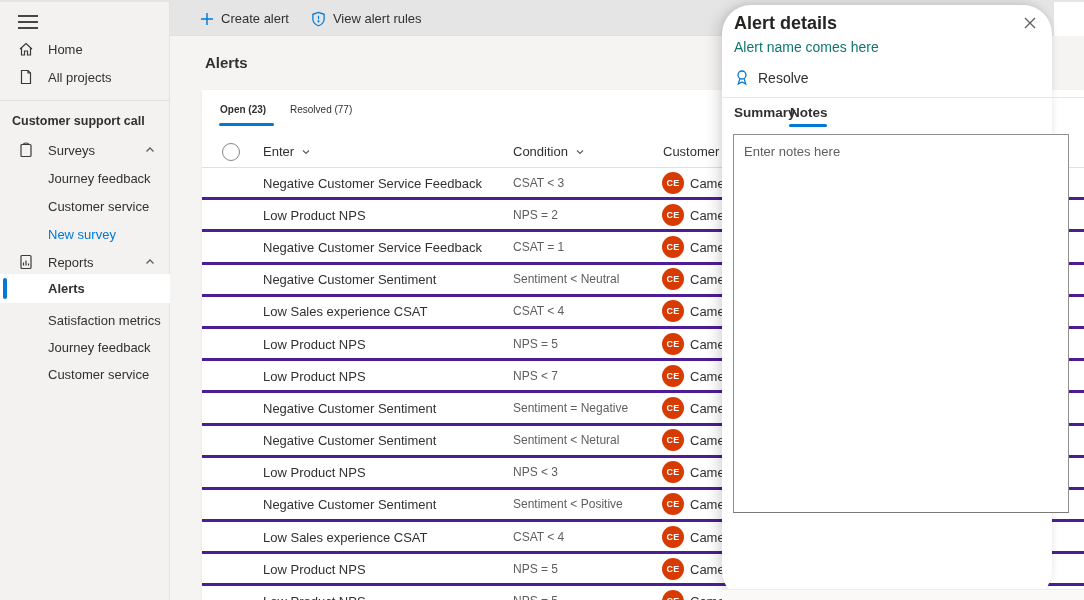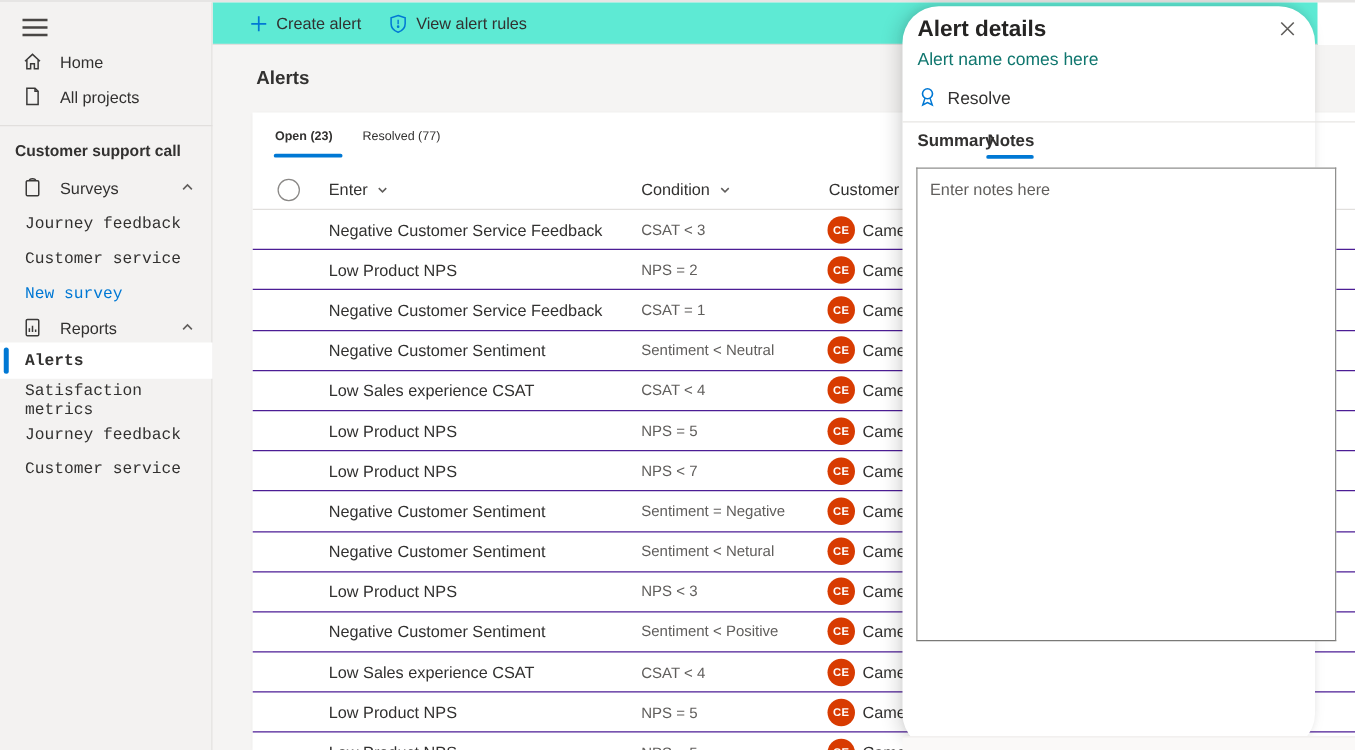--- a/index.html
+++ b/index.html
@@ -12,30 +12,30 @@
 
   
   .sidebar { left:0; top:2px; width:170px; height:598px; background:#f3f2f1;
     border-right:1px solid #e4e2e0; z-index:2; }
   .hamburger { position:absolute; left:18px; top:9px; width:22px; height:18px; cursor:pointer; }
   .hamburger span { display:block; width:20px; height:2px; background:#484644; margin:4px 0; }
   .nav-row { position:absolute; left:0; width:170px; height:28px; display:flex;
     align-items:center; font-size:13px; color:#323130; cursor:pointer; }
   .nav-row .ic { width:16px; height:16px; margin-left:18px; margin-right:14px; flex:0 0 16px; }
   .nav-row .chev { position:absolute; right:14px; width:12px; height:12px; }
-  .nav-sub { padding-left:20px;font-family:Liberation Mono, monospace; }
+  .nav-sub { padding-left:48px; }
   .nav-link { color:#0078d4; }
   .nav-selected { background:#ffffff; font-weight:700; height:29px; }
   .nav-selected::before { content:""; position:absolute; left:3px; top:4px; bottom:4px;
     width:4px; background:#0078d4; border-radius:2px; }
   .side-divider { position:absolute; left:0; width:170px; border-top:1px solid #e1dfdd; }
   .side-section { position:absolute; left:12px; font-size:12.5px; font-weight:700; color:#323130; }
 
   
-  .commandbar { left:170px; top:2px; width:884px; height:34px; background:#5eead4;
+  .commandbar { left:170px; top:2px; width:884px; height:34px; background:#e5e5e5;
     border-bottom:1px solid #e1dfdd; display:flex; align-items:center; padding-left:30px; z-index:1; }
   .cmd-btn { display:flex; align-items:center; gap:7px; font-size:13px; color:#323130;
     margin-right:22px; cursor:pointer; background:none; border:none;
     font-family:"Liberation Sans", sans-serif; }
   .cmd-btn svg { display:block; }
 
   
   .main-bg { left:170px; top:36px; width:914px; height:564px; background:#f5f4f3; }
   .main-title { left:205px; top:54px; font-size:15px; font-weight:700; color:#323130; }
   .card { left:202px; top:90px; width:882px; height:510px; background:#fff;
@@ -48,21 +48,21 @@
     background:#0078d4; border-radius:2px; }
 
   .thead { position:absolute; left:0; top:47px; width:882px; height:31px;
     border-bottom:1px solid #e1dfdd; font-size:13px; color:#323130; }
   .th-circle { position:absolute; left:20px; top:6px; width:18px; height:18px;
     border:1px solid #8a8886; border-radius:50%; background:#fff; cursor:pointer; }
   .th-label { position:absolute; top:7px; display:flex; align-items:center; gap:7px; cursor:pointer; }
   .th-name { left:61px; } .th-cond { left:311px; } .th-cust { left:461px; cursor:default; }
 
   .tbody { position:absolute; left:0; top:78px; width:882px; }
-  .trow { position:relative; width:882px; height:32.2px; border-bottom:1px solid #4c1d95; cursor:pointer; }
+  .trow { position:relative; width:882px; height:32.2px; border-bottom:3px solid #4c1d95; cursor:pointer; }
   .cell-name { position:absolute; left:61px; top:50%; transform:translateY(-50%);
     font-size:13px; color:#323130; white-space:nowrap; }
   .cell-cond { position:absolute; left:311px; top:50%; transform:translateY(-50%);
     font-size:12px; color:#605e5c; white-space:nowrap; }
   .avatar { position:absolute; left:460px; top:50%; transform:translateY(-50%);
     width:22px; height:22px; border-radius:50%; background:#d83b01; color:#fff;
     font-size:9px; font-weight:700; display:flex; align-items:center; justify-content:center;
     letter-spacing:.3px; }
   .cell-cust { position:absolute; left:488px; top:50%; transform:translateY(-50%);
     font-size:13px; color:#323130; white-space:nowrap; }

